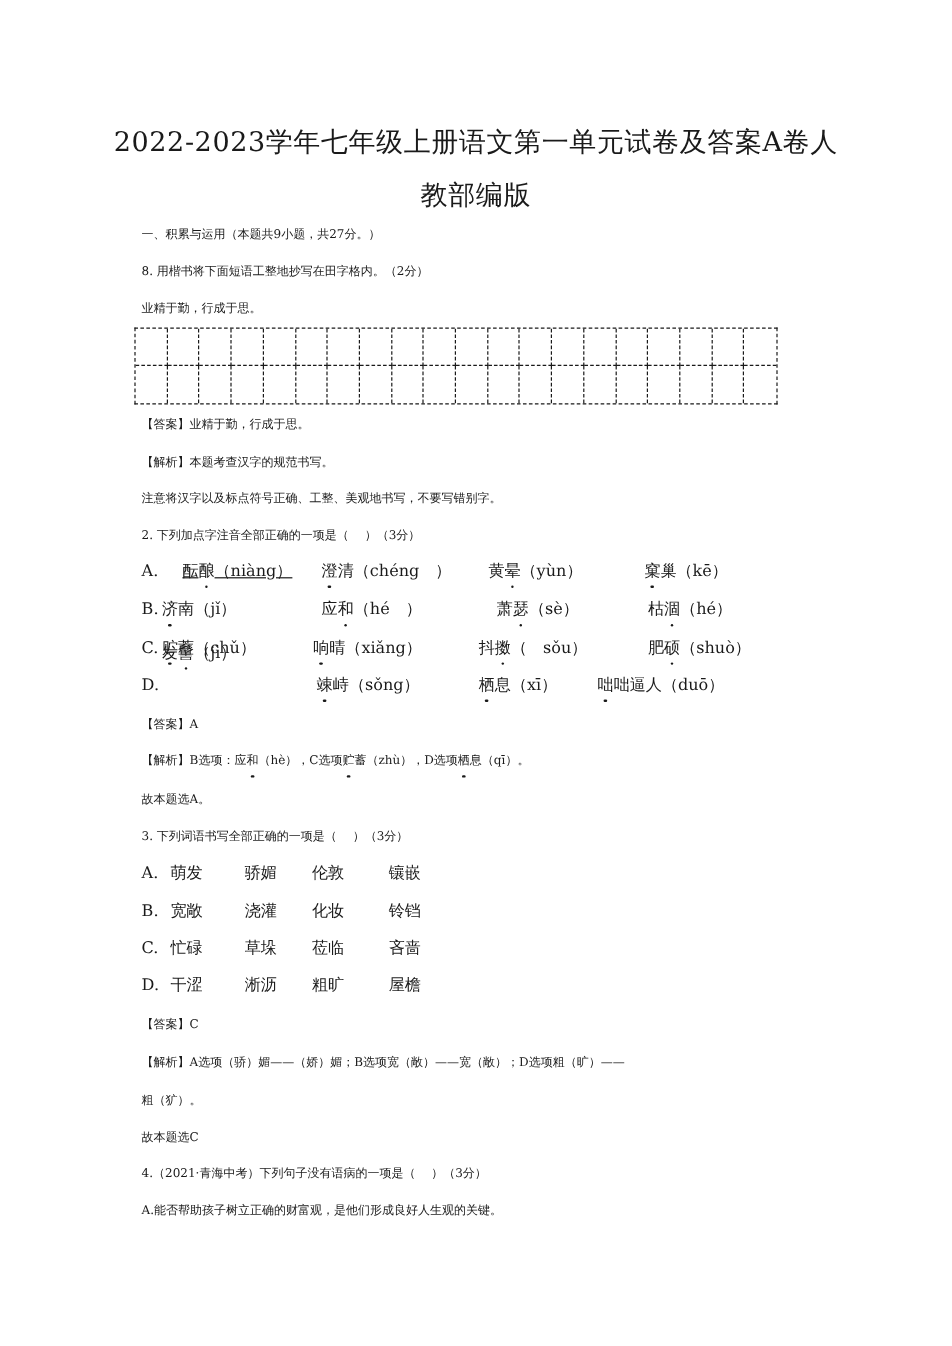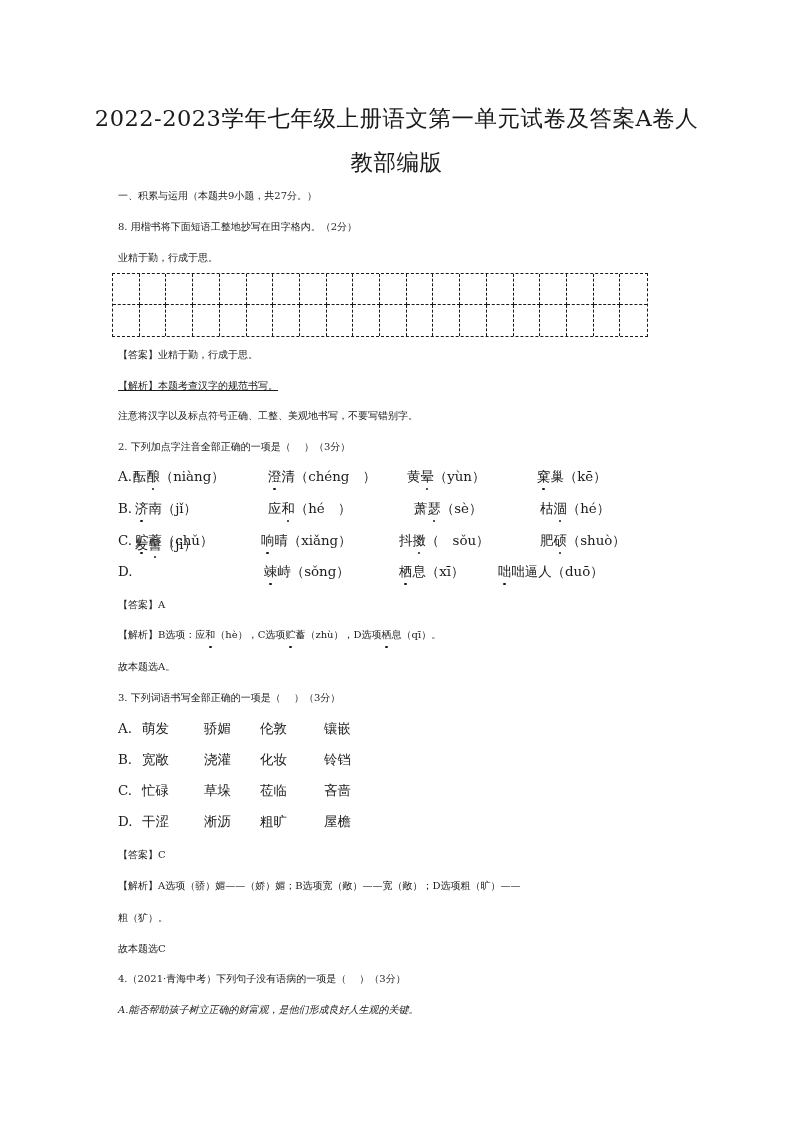--- a/index.html
+++ b/index.html
@@ -65,27 +65,27 @@
     <div class="box last-row"></div>
     <div class="box last-row"></div>
     <div class="box last-row"></div>
     <div class="box last-row"></div>
     <div class="box last-row"></div>
     <div class="box last-row"></div>
     <div class="box last-row"></div>
     <div class="box last-col last-row"></div>
   </div>
 <div class="line" style="top:346px;">【答案】业精于勤，行成于思。</div>
-<div class="line" style="top:377px;text-decoration:underline;">【解析】本题考查汉字的规范书写。</div>
+<div class="line" style="top:377px;">【解析】本题考查汉字的规范书写。</div>
 <div class="line" style="top:407px;">注意将汉字以及标点符号正确、工整、美观地书写，不要写错别字。</div>
 
 <div class="line" style="top:438px;">2. 下列加点字注音全部正确的一项是（　 ）（3分）</div>
 <div id="q2opts">
     <div class="cell" style="left: 118px; top: 468px;">A.</div>
-    <div class="cell" style="left: 133px; top: 468px;"><span>酝</span><span class="dot">酿</span><span></span><span>（niàng）</span></div>
+    <div class="cell" style="left: 152px; top: 468px; text-decoration: underline;"><span>酝</span><span class="dot">酿</span><span></span><span>（niàng）</span></div>
     <div class="cell" style="left: 268px; top: 468px;"><span></span><span class="dot">澄</span><span>清</span><span>（chéng　）</span></div>
     <div class="cell" style="left: 407px; top: 468px; text-align: center;"><span>黄</span><span class="dot">晕</span><span></span><span>（yùn）</span></div>
     <div class="cell" style="left: 537px; top: 468px;"><span></span><span class="dot">窠</span><span>巢</span><span>（kē）</span></div>
     <div class="cell" style="left: 118px; top: 500px;">B.</div>
     <div class="cell" style="left: 135px; top: 500px;"><span></span><span class="dot">济</span><span>南</span><span>（jǐ）</span></div>
     <div class="cell" style="left: 268px; top: 500px;"><span>应</span><span class="dot">和</span><span></span><span>（hé　）</span></div>
     <div class="cell" style="left: 414px; top: 500px;"><span>萧</span><span class="dot">瑟</span><span></span><span>（sè）</span></div>
     <div class="cell" style="left: 540px; top: 500px;"><span>枯</span><span class="dot">涸</span><span></span><span>（hé）</span></div>
     <div class="cell" style="left: 118px; top: 532px;">C.</div>
     <div class="cell" style="left: 135px; top: 532px;"><span></span><span class="dot">贮</span><span>蓄</span><span>（chǔ）</span></div>
@@ -126,13 +126,13 @@
     <div class="cell" style="left: 204px; top: 813px;">淅沥</div>
     <div class="cell" style="left: 260px; top: 813px;">粗旷</div>
     <div class="cell" style="left: 324px; top: 813px;">屋檐</div>
   </div>
 <div class="line" style="top:846px;">【答案】C</div>
 <div class="line" style="top:877px;">【解析】A选项（骄）媚——（娇）媚；B选项宽（敞）——宽（敞）；D选项粗（旷）——</div>
 <div class="line" style="top:909px;">粗（犷）。</div>
 <div class="line" style="top:940px;">故本题选C</div>
 
 <div class="line" style="top:970px;">4.（2021·青海中考）下列句子没有语病的一项是（　 ）（3分）</div>
-<div class="line" style="top:1001px;font-style:italic;">A.能否帮助孩子树立正确的财富观，是他们形成良好人生观的关键。</div>
+<div class="line" style="top:1001px;">A.能否帮助孩子树立正确的财富观，是他们形成良好人生观的关键。</div>
 
 </body></html>

